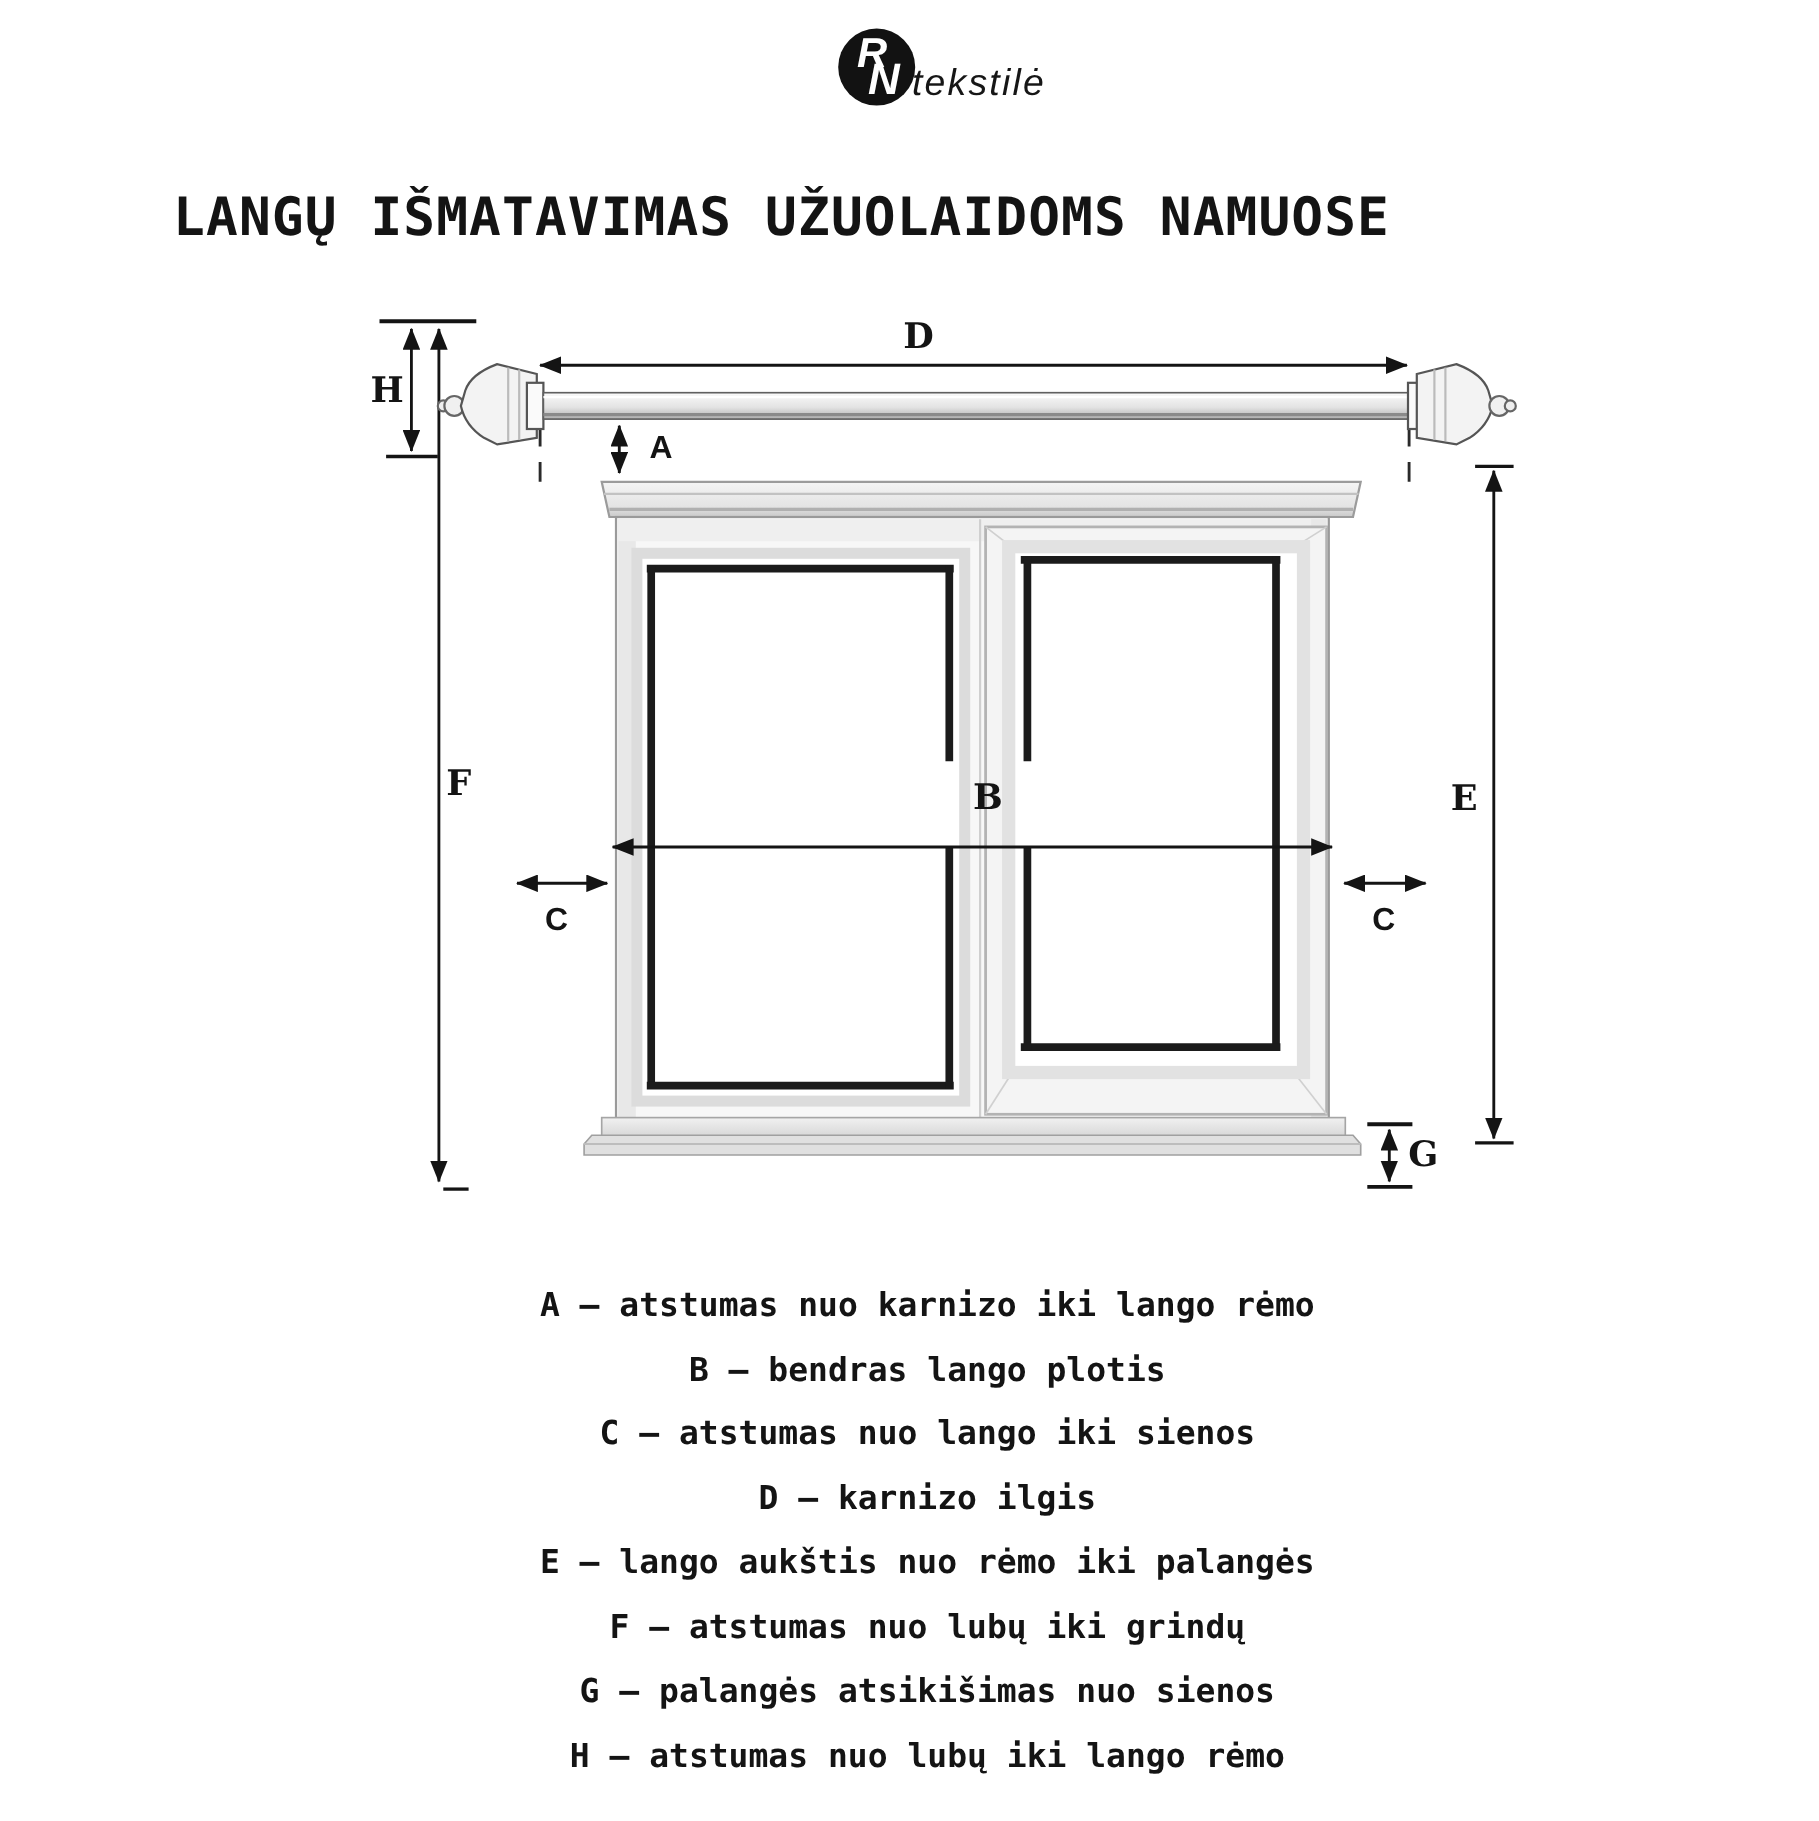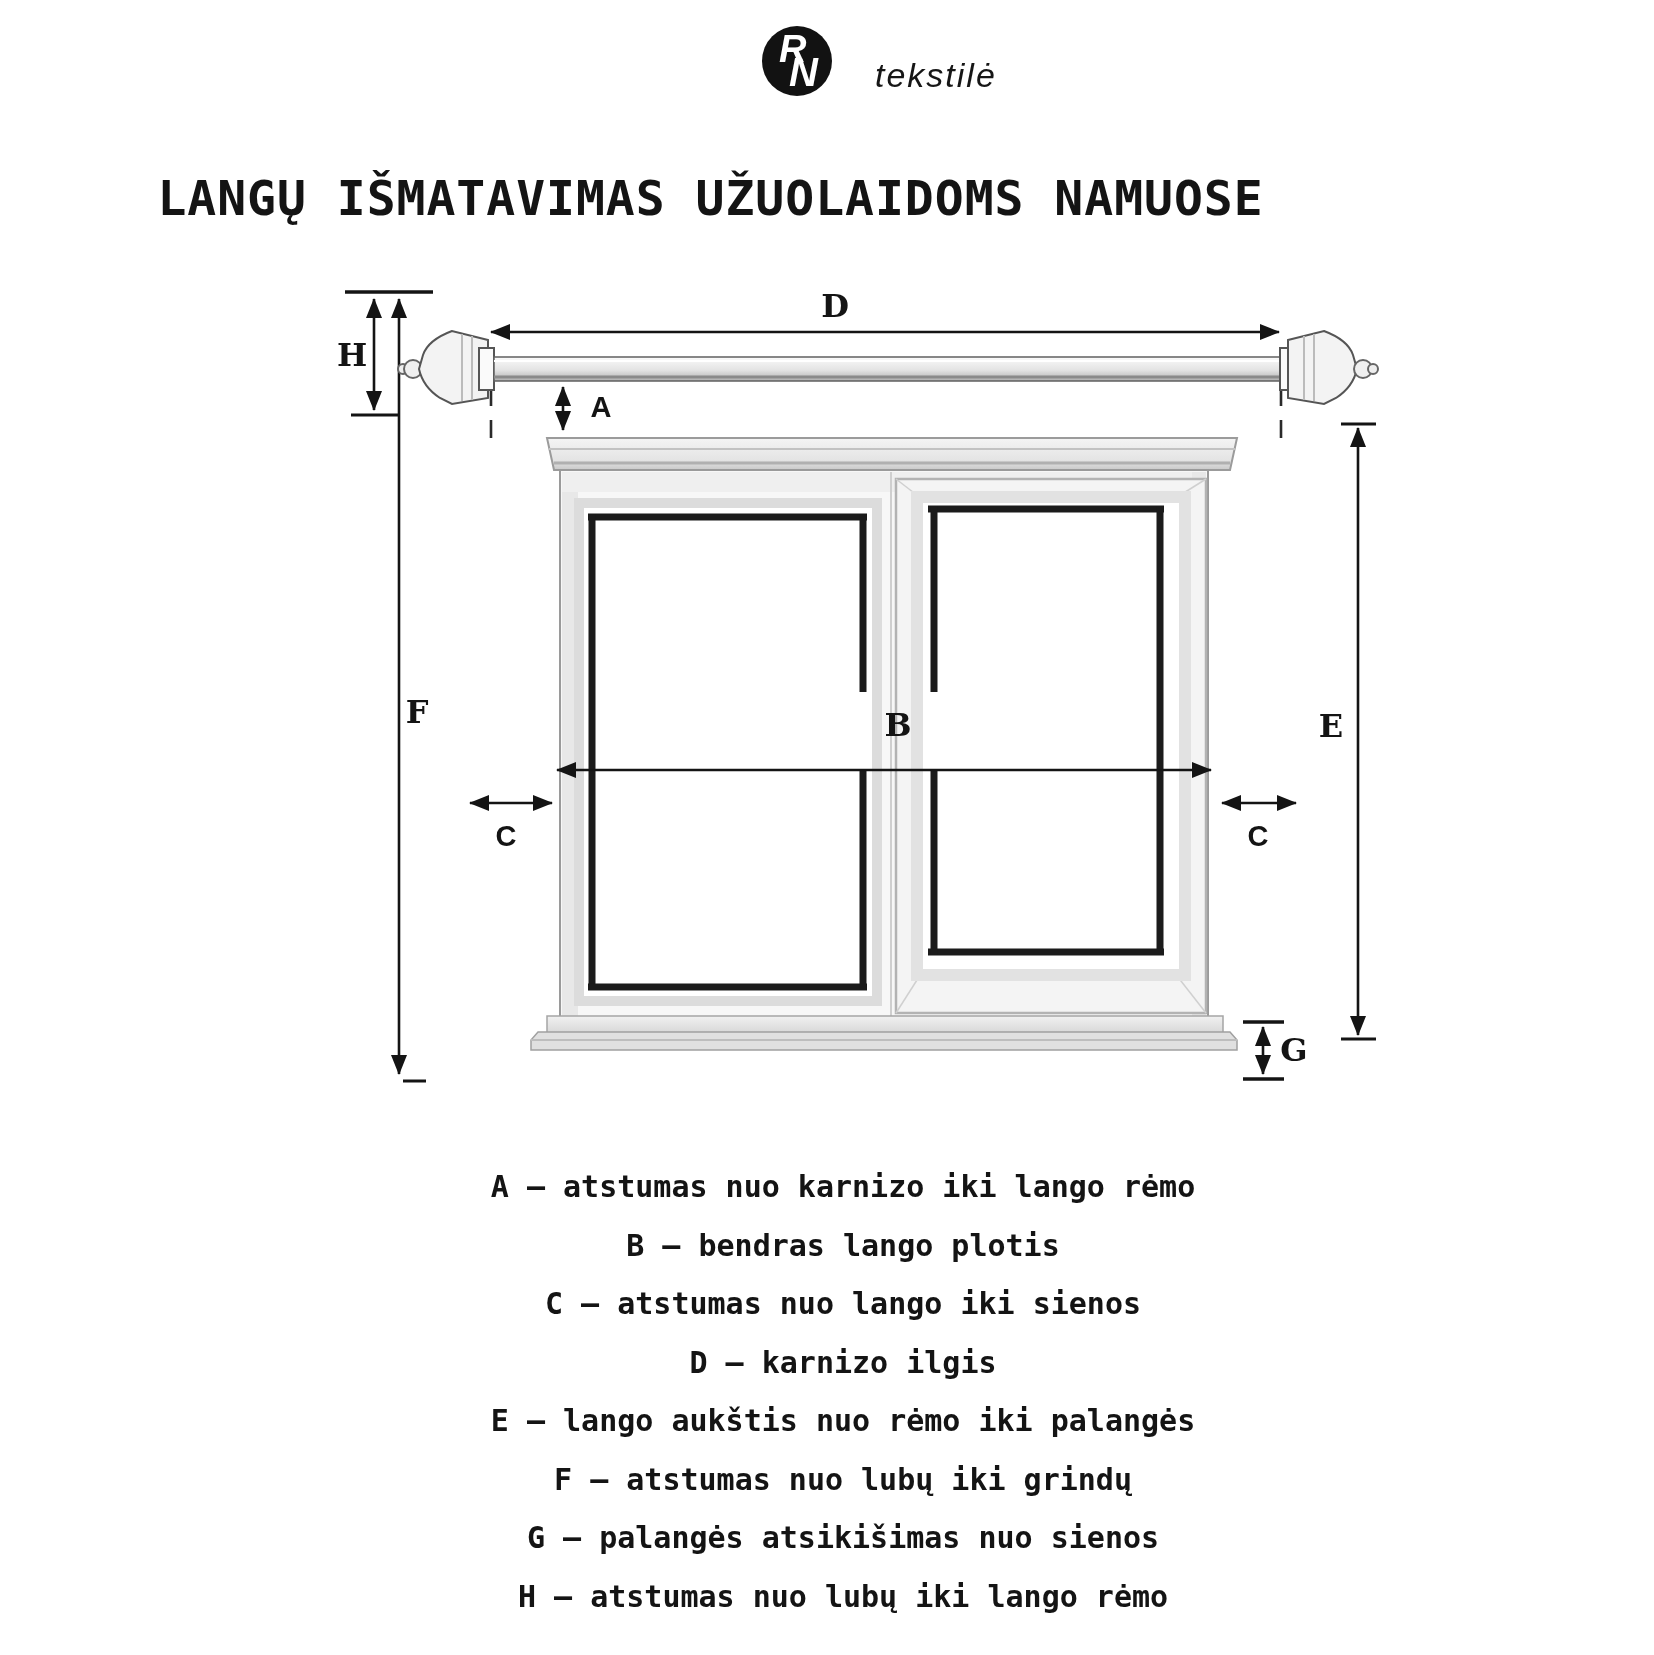--- a/index.html
+++ b/index.html
@@ -8,21 +8,21 @@
 
   
   .logo{position:absolute;left:735px;top:14px;height:96px;}
   .logo-circle{position:absolute;left:27px;top:12px;width:70px;height:70px;border-radius:50%;
                background:#121212;}
   .logo-letter{position:absolute;color:#fff;font-family:"Liberation Sans",sans-serif;
                font-style:italic;font-weight:bold;line-height:1;}
   .logo-letter.r{left:17px;top:4px;font-size:38px;}
   .logo-letter.n{left:27px;top:26px;font-size:40px;}
   .logo-word{position:absolute;left:94px;top:42px;font-family:"Liberation Sans",sans-serif;
-             font-style:italic;font-weight:400;font-size:34px;letter-spacing:2px;color:#161616;margin-left:46px;}
+             font-style:italic;font-weight:400;font-size:34px;letter-spacing:2px;color:#161616;}
 
   
   .title{position:absolute;left:0;top:170px;width:1421px;text-align:center;
          font-family:"DejaVu Sans Mono","Liberation Mono",monospace;font-weight:bold;
          font-size:48px;letter-spacing:1px;white-space:nowrap;}
 
   
   .diagram{position:absolute;left:0;top:0;width:1654px;height:1655px;}
 
   

